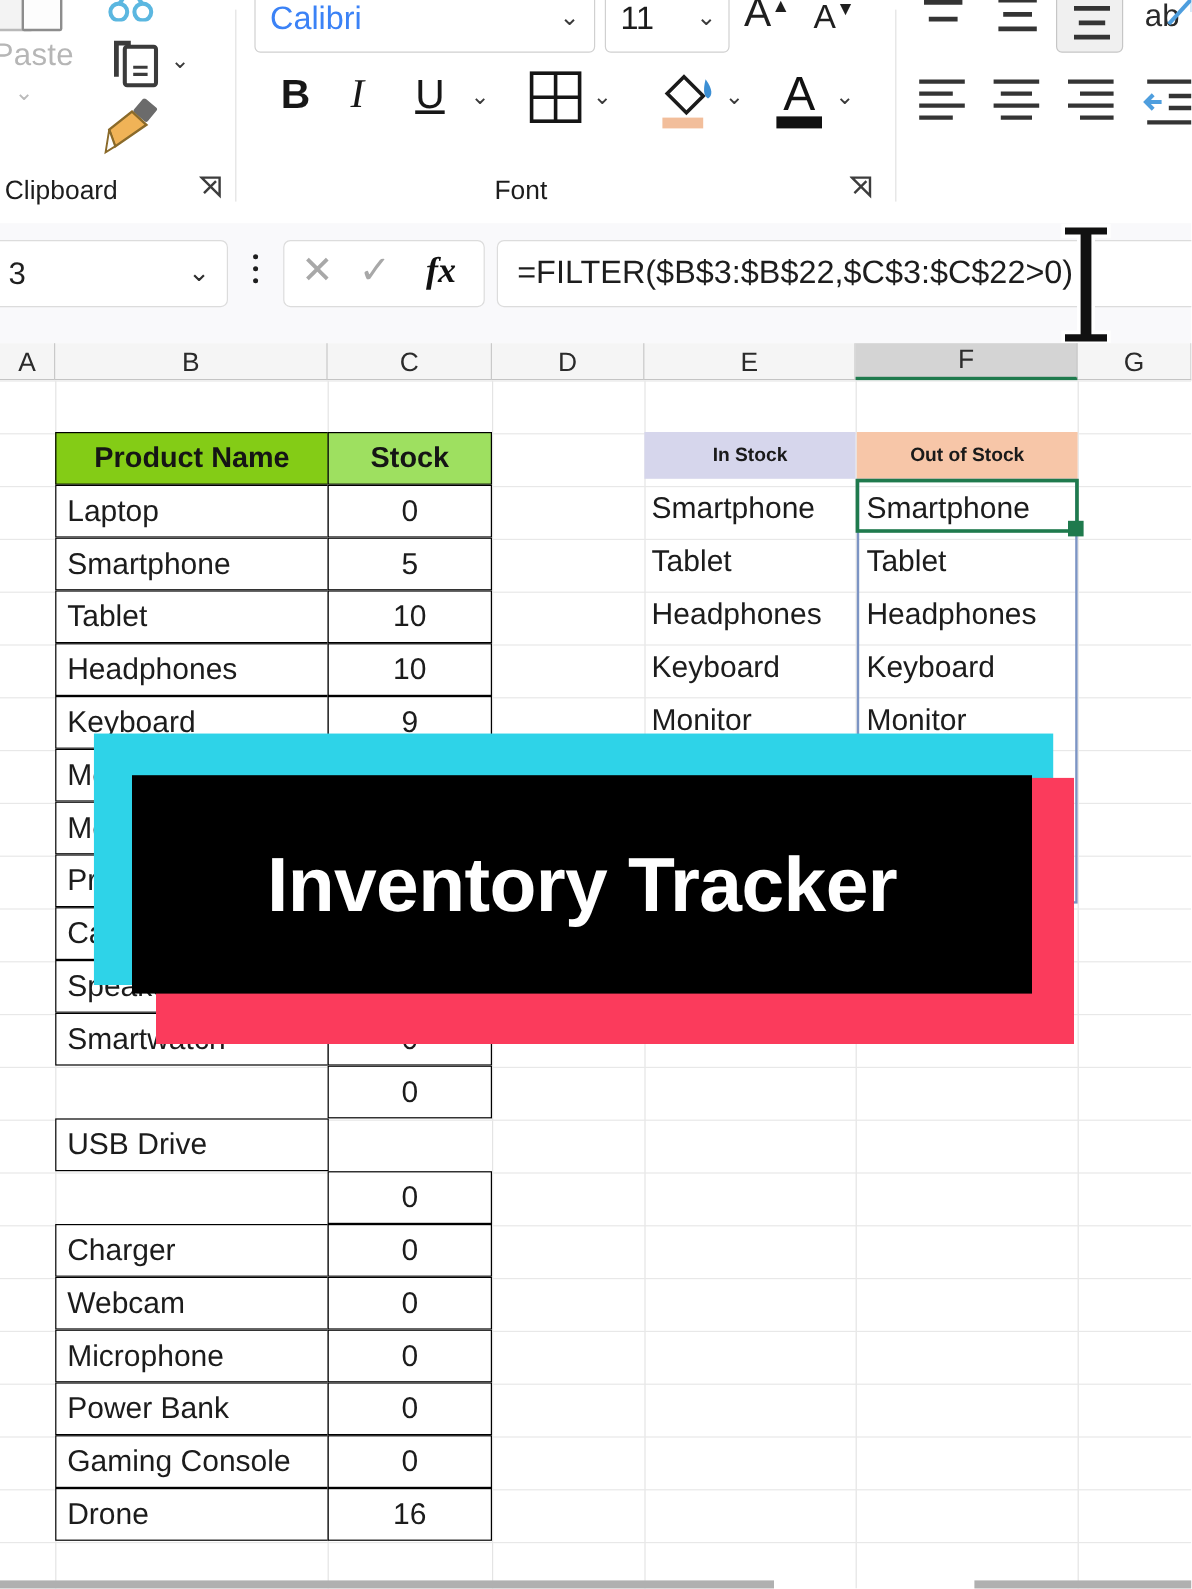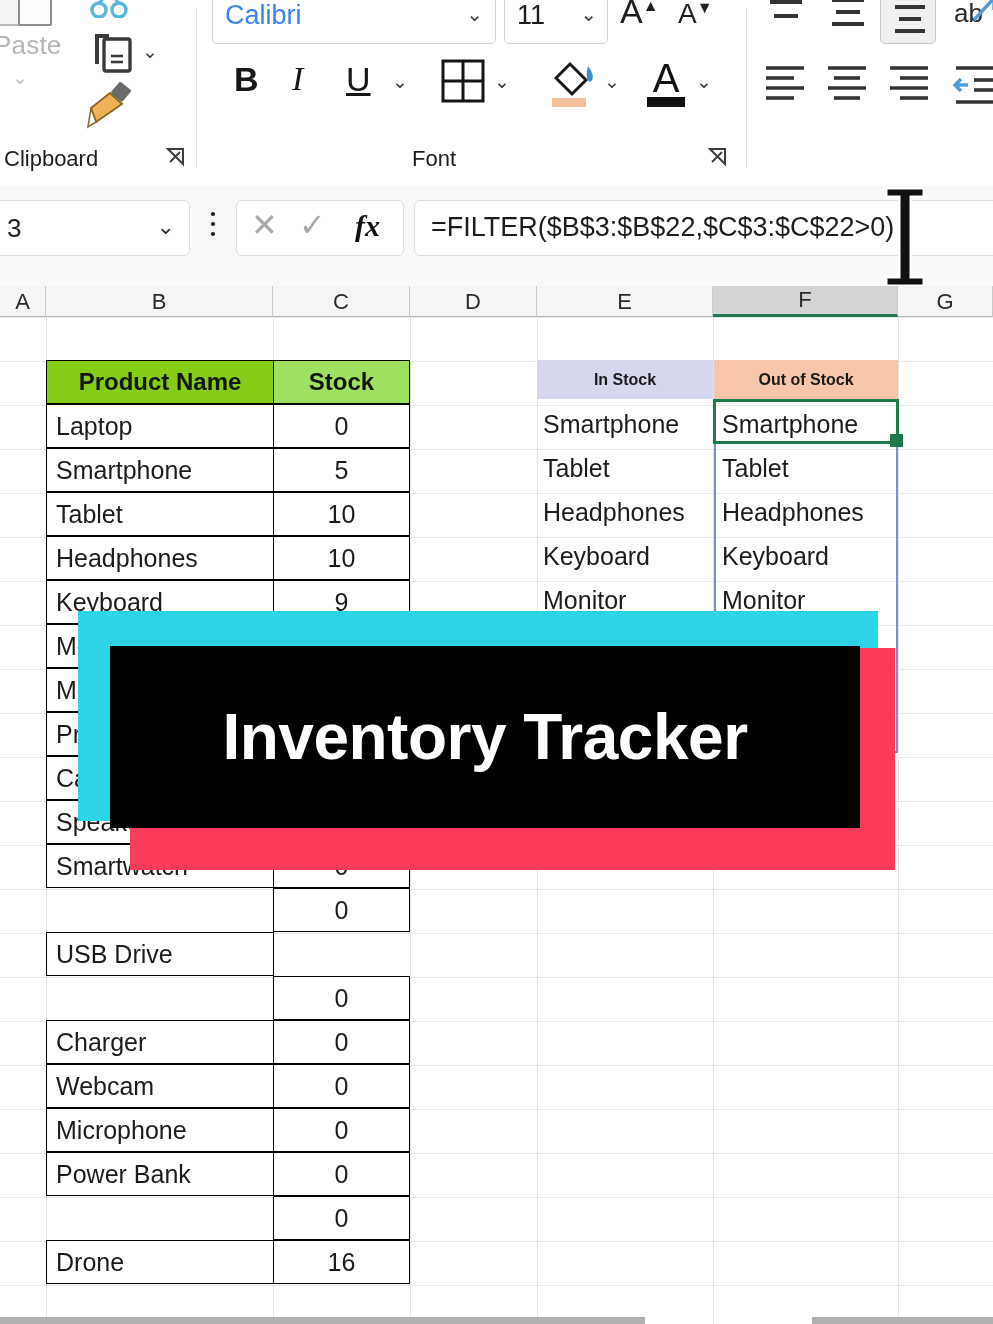--- a/index.html
+++ b/index.html
@@ -606,20 +606,21 @@
         </div>
         <div class="src-row">
           <div class="src-name">Microphone</div>
           <div class="src-val">0</div>
         </div>
         <div class="src-row">
           <div class="src-name">Power Bank</div>
           <div class="src-val">0</div>
         </div>
         <div class="src-row">
+          <div class="src-name">Gaming Console</div>
           <div class="src-val">0</div>
         </div>
         <div class="src-row">
           <div class="src-name">Drone</div>
           <div class="src-val">16</div>
         </div>
       </div>
     <div id="res-tables">
         <div class="res-head instock" style="background: rgb(214, 214, 236);">In Stock</div>
         <div class="res-head outstock" style="background: rgb(247, 198, 168);">Out of Stock</div>

